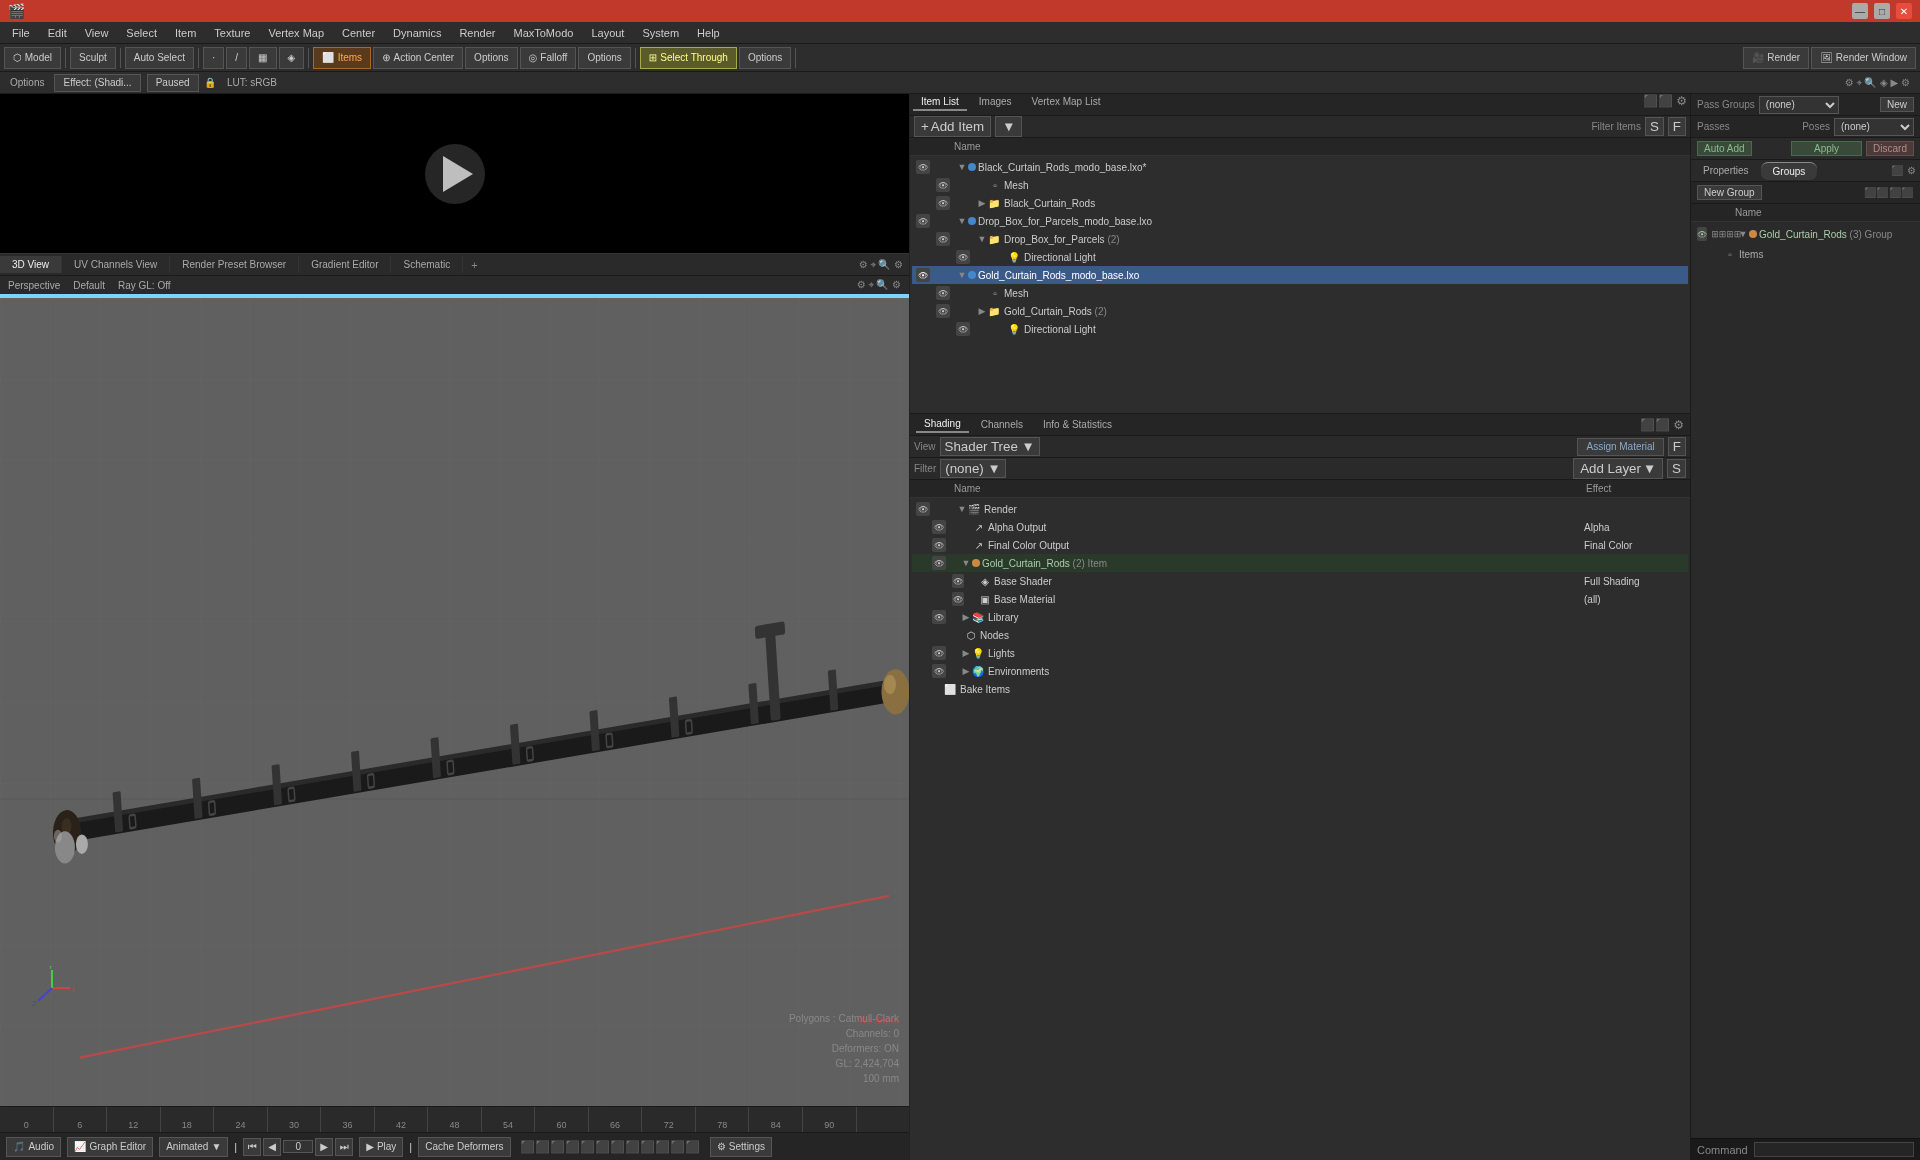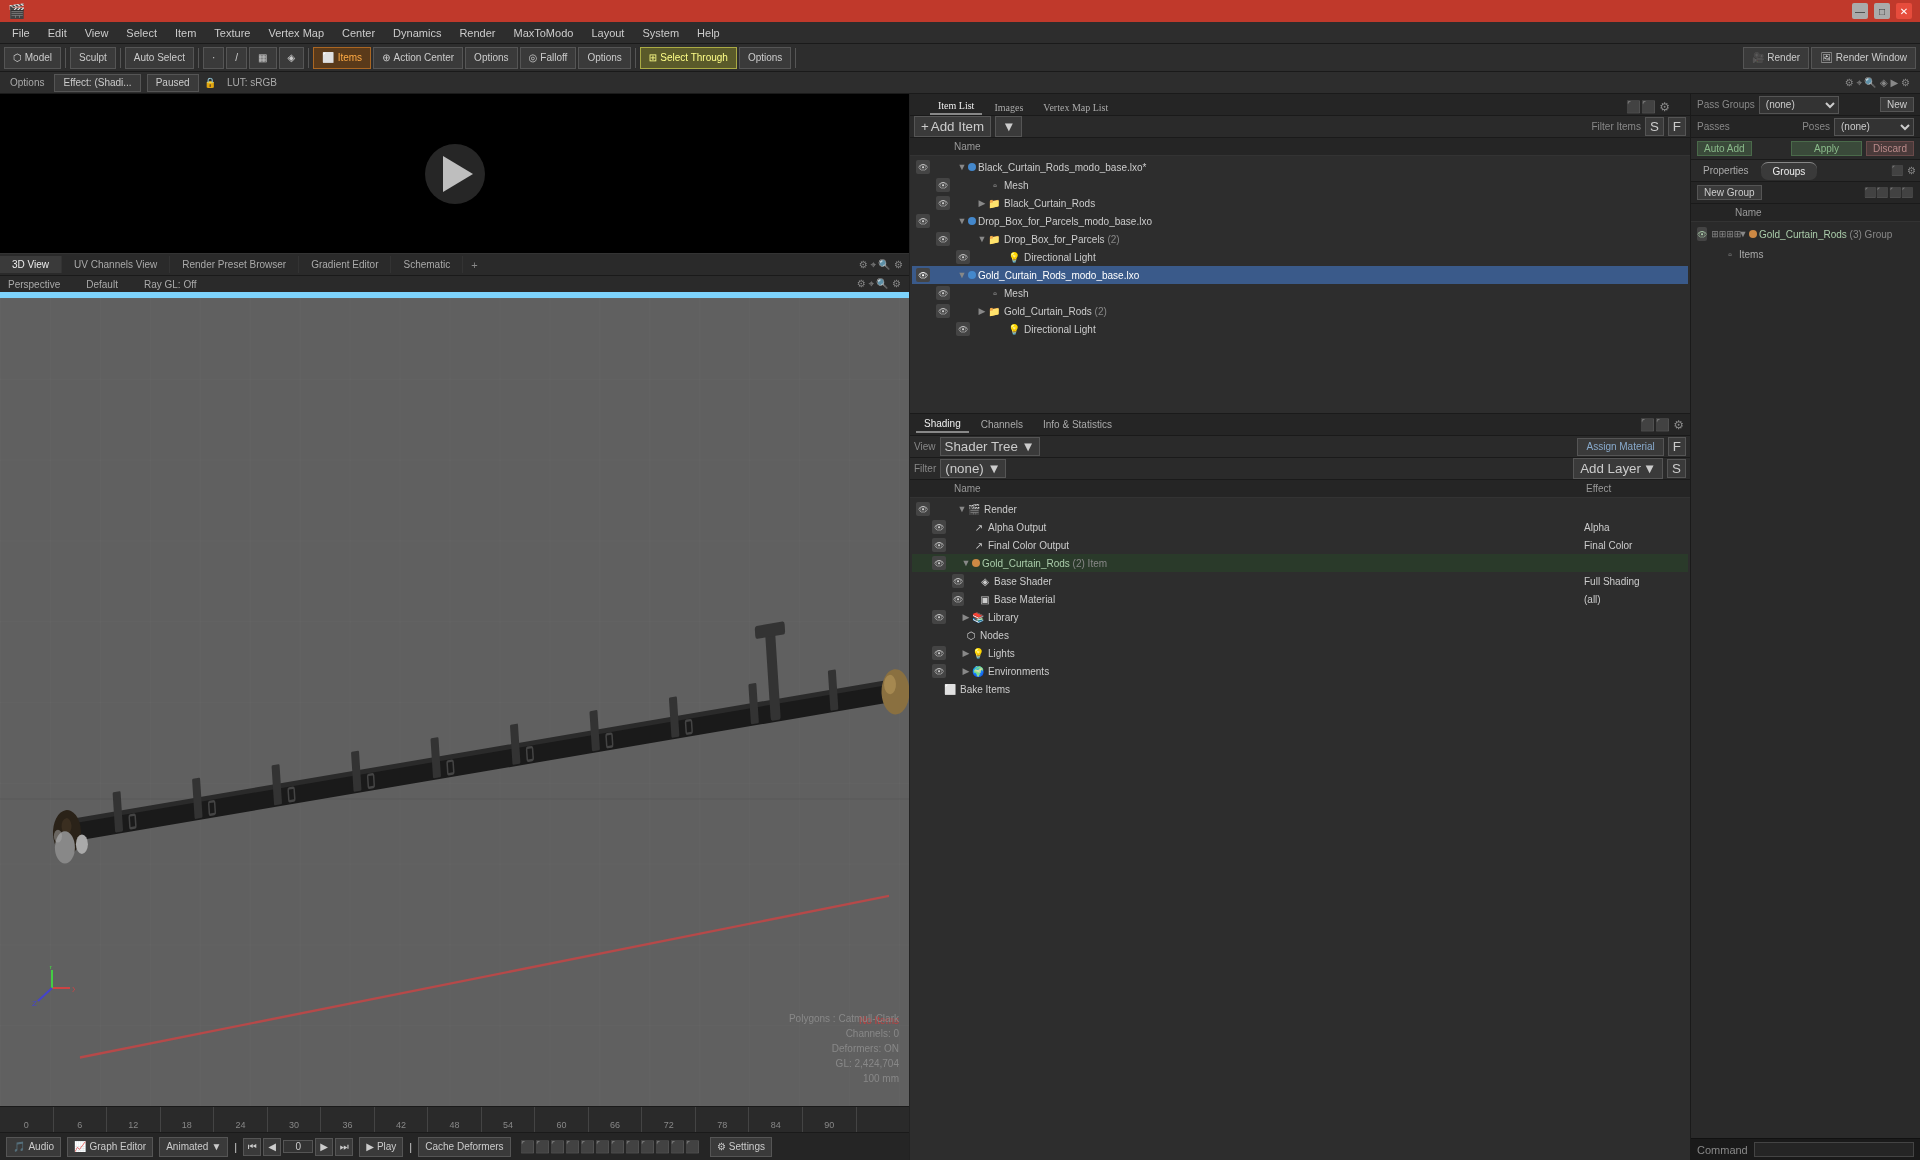--- a/index.html
+++ b/index.html
@@ -38,41 +38,41 @@
     .play-triangle { width: 0; height: 0; border-top: 18px solid transparent; border-bottom: 18px solid transparent; border-left: 30px solid rgba(255,255,255,0.7); margin-left: 6px; }
 
     
     #view-tabs { background: #2a2a2a; height: 22px; display: flex; align-items: center; padding: 0; border-bottom: 1px solid #1a1a1a; }
     .view-tab { padding: 3px 12px; font-size: 10px; color: #aaa; cursor: pointer; border-right: 1px solid #333; }
     .view-tab.active { background: #3a3a3a; color: #eee; }
     .view-tab-add { padding: 3px 8px; color: #888; }
 
     
     #viewport-3d { flex: 1; background: #5a5a5a; position: relative; overflow: hidden; }
-    #viewport-header { background: #2a2a2a; height: 22px; display: flex; align-items: center; padding: 0 8px; gap: 26px; font-size: 10px; color: #aaa; border-bottom: 6px solid #7dd3fc; }
+    #viewport-header { background: #2a2a2a; height: 22px; display: flex; align-items: center; padding: 0 8px; gap: 13px; font-size: 10px; color: #aaa; border-bottom: 4px solid #7dd3fc; }
     #viewport-canvas { flex: 1; position: relative; background: #606060; }
 
     
     .scene-bg { width: 100%; height: 100%; background: linear-gradient(to bottom, #5a5a5a 0%, #6a6a6a 100%); position: relative; overflow: hidden; }
 
     
     .axis-gizmo { position: absolute; bottom: 20px; left: 30px; width: 40px; height: 40px; }
 
     
     #timeline { background: #2a2a2a; height: 26px; border-top: 1px solid #1a1a1a; position: relative; overflow: hidden; }
     .timeline-ruler { display: flex; height: 100%; }
     .timeline-tick { flex: 1; border-right: 1px solid #444; display: flex; align-items: flex-end; justify-content: center; font-size: 9px; color: #888; padding-bottom: 2px; }
 
     
     #bottom-bar { background: #252525; height: 28px; display: flex; align-items: center; padding: 0 6px; gap: 6px; border-top: 1px solid #1a1a1a; }
     .bottom-btn { background: #3a3a3a; border: 1px solid #555; color: #ccc; padding: 2px 6px; font-size: 10px; cursor: pointer; height: 20px; display: flex; align-items: center; gap: 3px; }
 
     
     #item-list-panel { background: #2d2d2d; height: 320px; border-bottom: 1px solid #1a1a1a; display: flex; flex-direction: column; }
-    #item-list-header { background: #252525; height: 22px; display: flex; align-items: flex-end; padding: 0 20px; gap: 4px; font-size: 10px; border-bottom: 1px solid #1a1a1a; font-family: Liberation Serif, serif; }
+    #item-list-header { background: #252525; height: 22px; display: flex; align-items: flex-start; padding: 0 3px; gap: 4px; font-size: 10px; border-bottom: 1px solid #1a1a1a; }
     .panel-tab { padding: 2px 8px; color: #aaa; cursor: pointer; }
     .panel-tab.active { color: #eee; border-bottom: 2px solid #888; }
     #item-list-toolbar { background: #2a2a2a; height: 22px; display: flex; align-items: center; padding: 0 4px; gap: 4px; border-bottom: 1px solid #1a1a1a; font-size: 10px; }
     .add-item-btn { background: #3a3a3a; border: 1px solid #555; color: #ccc; padding: 2px 6px; cursor: pointer; display: flex; align-items: center; gap: 2px; }
     .filter-label { color: #888; }
     .filter-btn { background: #3a3a3a; border: 1px solid #555; color: #ccc; padding: 1px 4px; cursor: pointer; }
 
     
     #item-tree { flex: 1; overflow-y: auto; padding: 2px; }
     .tree-header { background: #252525; height: 18px; display: flex; align-items: center; padding: 0 4px; font-size: 10px; color: #999; border-bottom: 1px solid #333; }

